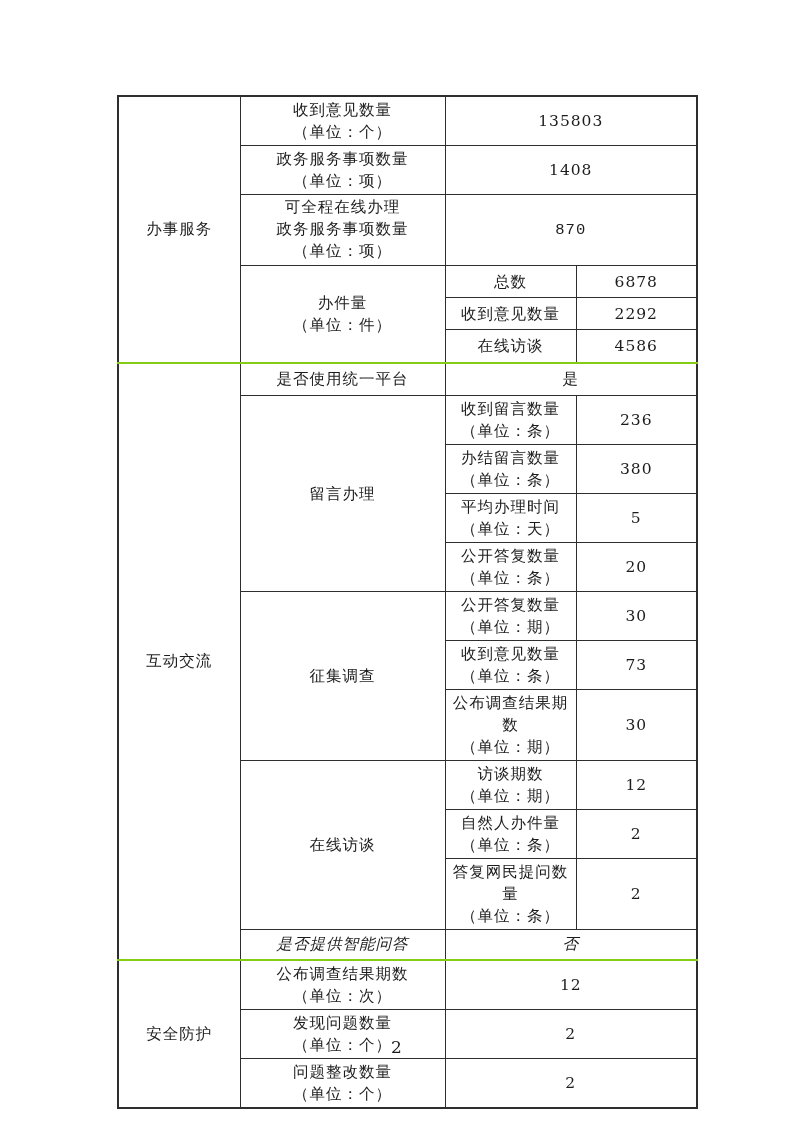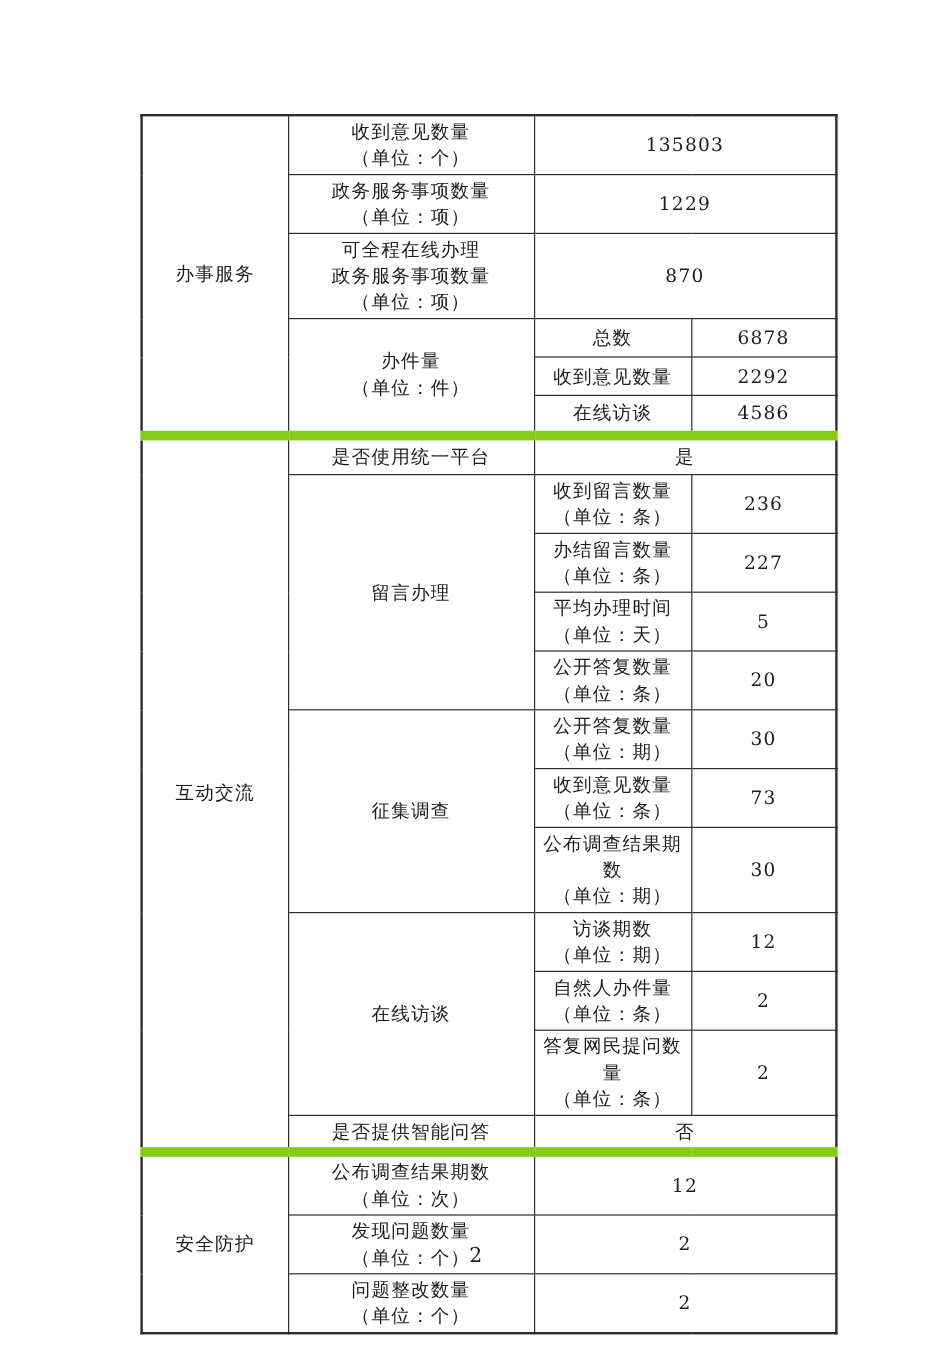--- a/index.html
+++ b/index.html
@@ -33,32 +33,32 @@
     font-size: 15.5px;
     line-height: 22px;
     color: #1c1c1c;
     letter-spacing: 1px;
     white-space: pre-line;
   }
   table.report {
     border: 2px solid #2e2e2e;
   }
   tr.sec > td {
-    border-top: 8px solid #84cc16;
+    border-top: 2px solid #84cc16;
   }
   td.val { letter-spacing: 0.5px; }
   
-  tr.h30 { height: 30px; }
+  tr.h30 { height: 30px; font-style: italic; }
   tr.h32 { height: 32px; }
   tr.h33 { height: 33px; }
   tr.h44 { height: 44px; }
   tr.h46 { height: 46px; }
   tr.h47 { height: 47px; }
   tr.h48 { height: 48px; }
-  tr.h63 { height: 63px; }
+  tr.h63 { height: 63px; font-family: Liberation Mono, monospace; }
   .page-number {
     position: absolute;
     top: 1037px;
     left: 0;
     width: 100%;
     text-align: center;
     font-size: 17px;
     color: #1c1c1c;
   }
 </style>
@@ -77,21 +77,21 @@
     <tbody>
         <tr class="h46">
       <td class="cat" rowspan="6">办事服务</td>
       <td class="lbl">收到意见数量
 （单位：个）</td>
       <td class="val" colspan="2">135803</td>
     </tr>
     <tr class="h48">
       <td class="lbl">政务服务事项数量
 （单位：项）</td>
-      <td class="val" colspan="2">1229</td>
+      <td class="val" colspan="2">1408</td>
     </tr>
     <tr class="h63">
       <td class="lbl">可全程在线办理
 政务服务事项数量
 （单位：项）</td>
       <td class="val" colspan="2">870</td>
     </tr>
     <tr class="h32">
       <td class="lbl" rowspan="3">办件量
 （单位：件）</td>
@@ -114,21 +114,21 @@
     </tr>
     <tr class="h47">
       <td class="lbl" rowspan="4">留言办理</td>
       <td class="sub">收到留言数量
 （单位：条）</td>
       <td class="val">236</td>
     </tr>
     <tr class="h46">
       <td class="sub">办结留言数量
 （单位：条）</td>
-      <td class="val">227</td>
+      <td class="val">380</td>
     </tr>
     <tr class="h47">
       <td class="sub">平均办理时间
 （单位：天）</td>
       <td class="val">5</td>
     </tr>
     <tr class="h46">
       <td class="sub">公开答复数量
 （单位：条）</td>
       <td class="val">20</td>

